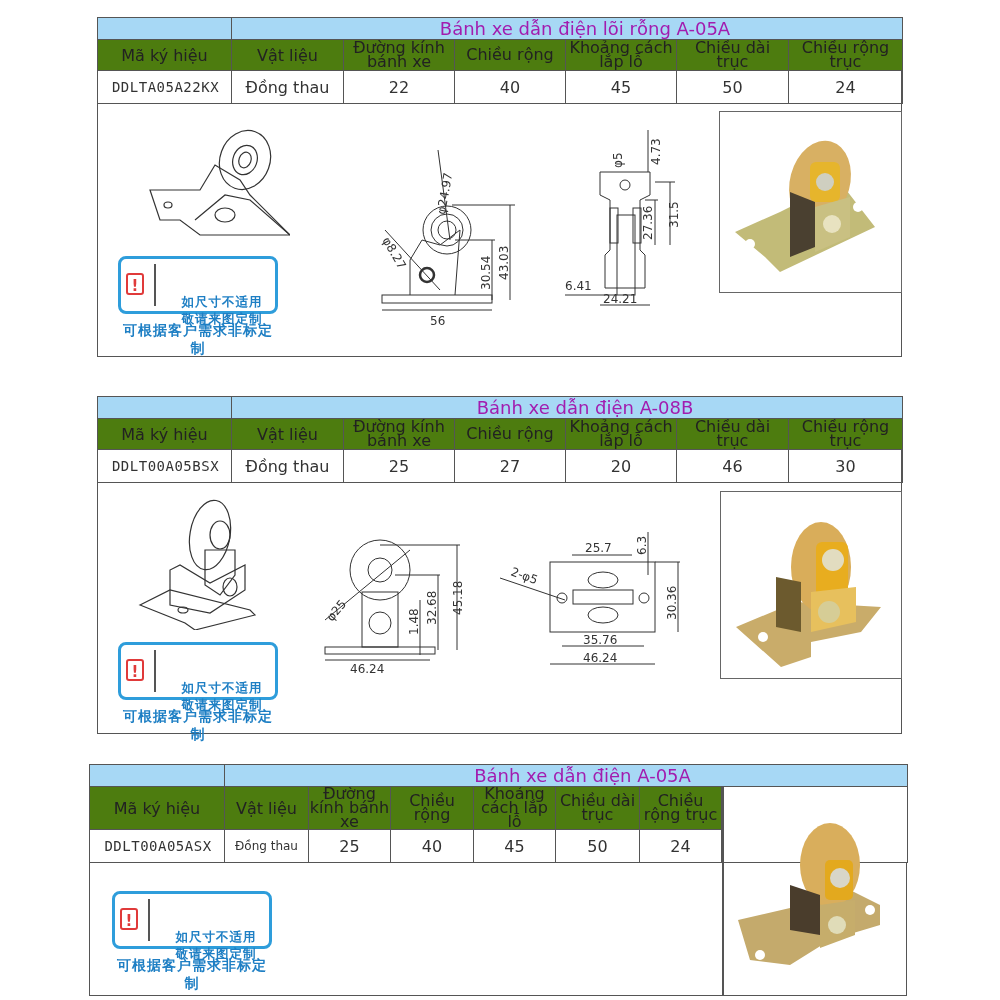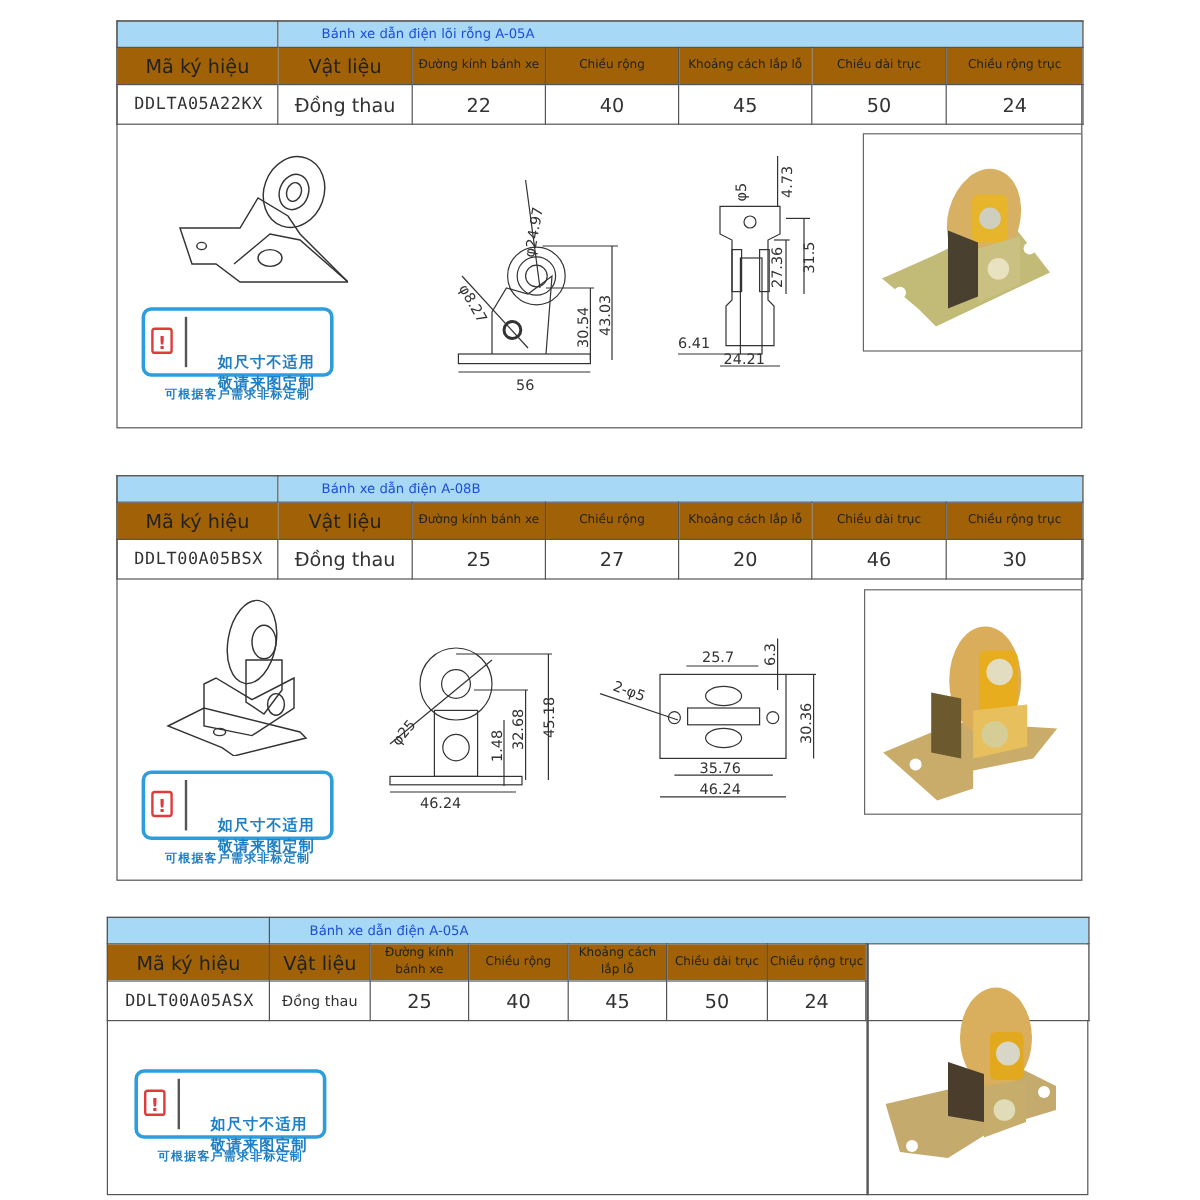--- a/index.html
+++ b/index.html
@@ -2,33 +2,33 @@
 <html><head>
 <meta charset="utf-8">
 <style>
   html, body { margin:0; padding:0; background:#ffffff; }
   body { width:1000px; height:1000px; position:relative; overflow:hidden;
          font-family:"DejaVu Sans", "Liberation Sans", sans-serif; color:#222; }
   .panel { position:absolute; border:1.5px solid #555; background:#fff; box-sizing:border-box; }
   .tbl { position:absolute; border-collapse:collapse; table-layout:fixed; }
   .tbl td { border:1.5px solid #555; text-align:center; vertical-align:middle; padding:0; overflow:hidden; white-space:nowrap; }
   .title-row td { background:#a7d8f5; height:21px; }
-  .title-row td.title { text-align:left; padding-left:36px; font-size:11px; color:#1d4ed8; }
-  .head-row td { background:#a16207; height:30px; color:#222; }
+  .title-row td.title { text-align:center; padding-left:36px; font-size:18px; color:#a21caf; }
+  .head-row td { background:#4d7c0f; height:30px; color:#222; }
   .head-row td.big { font-size:16px; }
-  .head-row td.small { font-size:10px; line-height:14px; white-space:normal; }
+  .head-row td.small { font-size:16px; line-height:14px; white-space:normal; }
   .val-row td { height:32px; font-size:16px; color:#333; }
   .val-row td.code { font-family:"DejaVu Sans Mono", "Liberation Mono", monospace; font-size:14px; letter-spacing:0.5px; text-align:center; padding-left:2px; }
   .photo-box { position:absolute; border:1.5px solid #666; background:#fff; box-sizing:border-box; }
   .badge { position:absolute; }
   .badge-frame { position:absolute; left:0; top:0; width:160px; height:58px; border:3px solid #2e9ddb; border-radius:8px; box-sizing:border-box; background:#fff; }
   .badge-excl { position:absolute; left:8px; top:17px; width:18px; height:22px; border:2px solid #e03a3a; border-radius:3px; color:#e03a3a; font-weight:bold; font-size:15px; line-height:22px; text-align:center; box-sizing:border-box; }
   .badge-sep { position:absolute; left:36px; top:8px; width:1.5px; height:42px; background:#555; }
   .badge-text { position:absolute; left:50px; top:9px; width:108px; color:#1e7fc4; font-size:12.5px; font-weight:bold; line-height:17px; text-align:center; letter-spacing:1px;margin-top:28px; }
-  .badge-foot { position:absolute; left:0; top:66px; width:160px; text-align:center; color:#1e7fc4; font-size:10px; font-weight:bold; letter-spacing:1px; }
+  .badge-foot { position:absolute; left:0; top:66px; width:160px; text-align:center; color:#1e7fc4; font-size:14px; font-weight:bold; letter-spacing:1px; }
   svg text { font-family:"DejaVu Sans", "Liberation Sans", sans-serif; }
 </style>
 </head>
 <body>
 
 <div class="panel" style="left:97px;top:17px;width:805px;height:340px;"></div>
 <table class="tbl" style="left:97px;top:17px;width:805px;">
   <colgroup>
       <col style="width:134px">
       <col style="width:112px">

